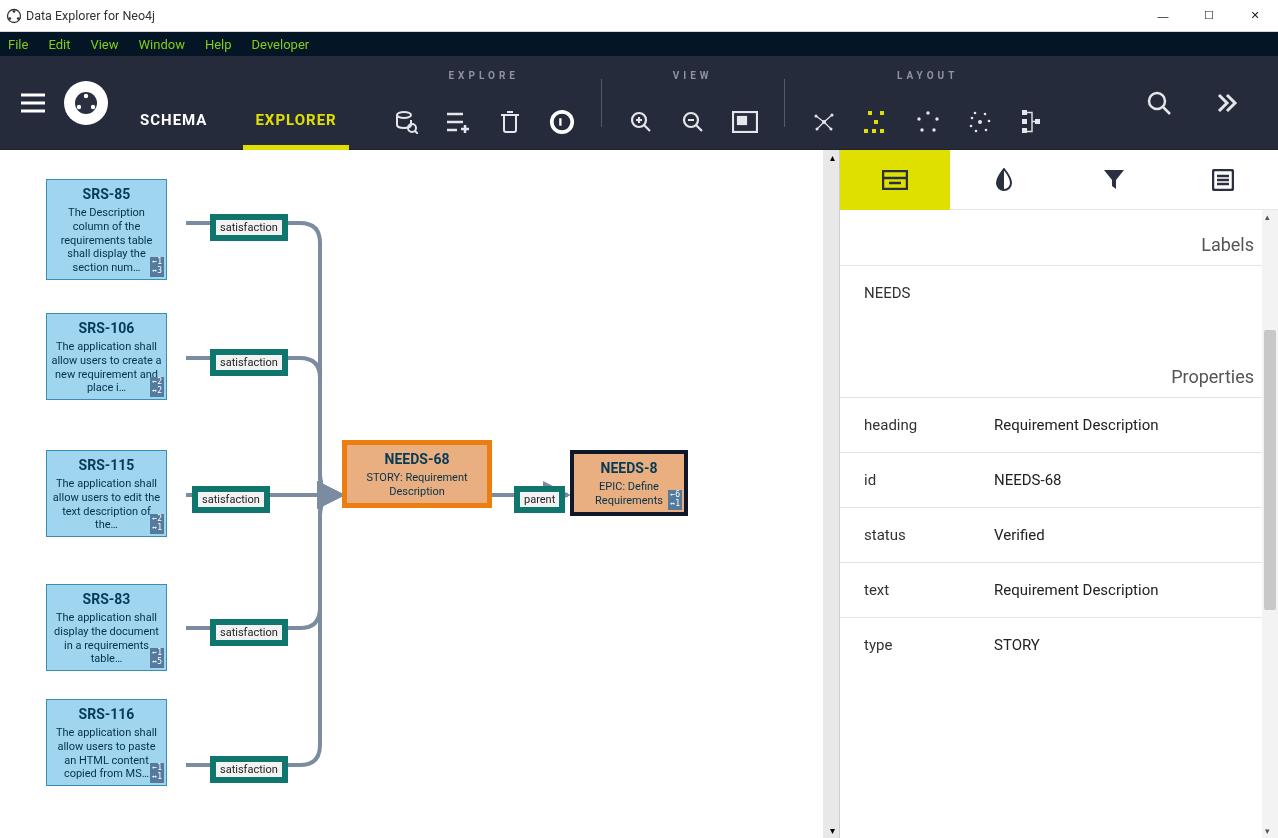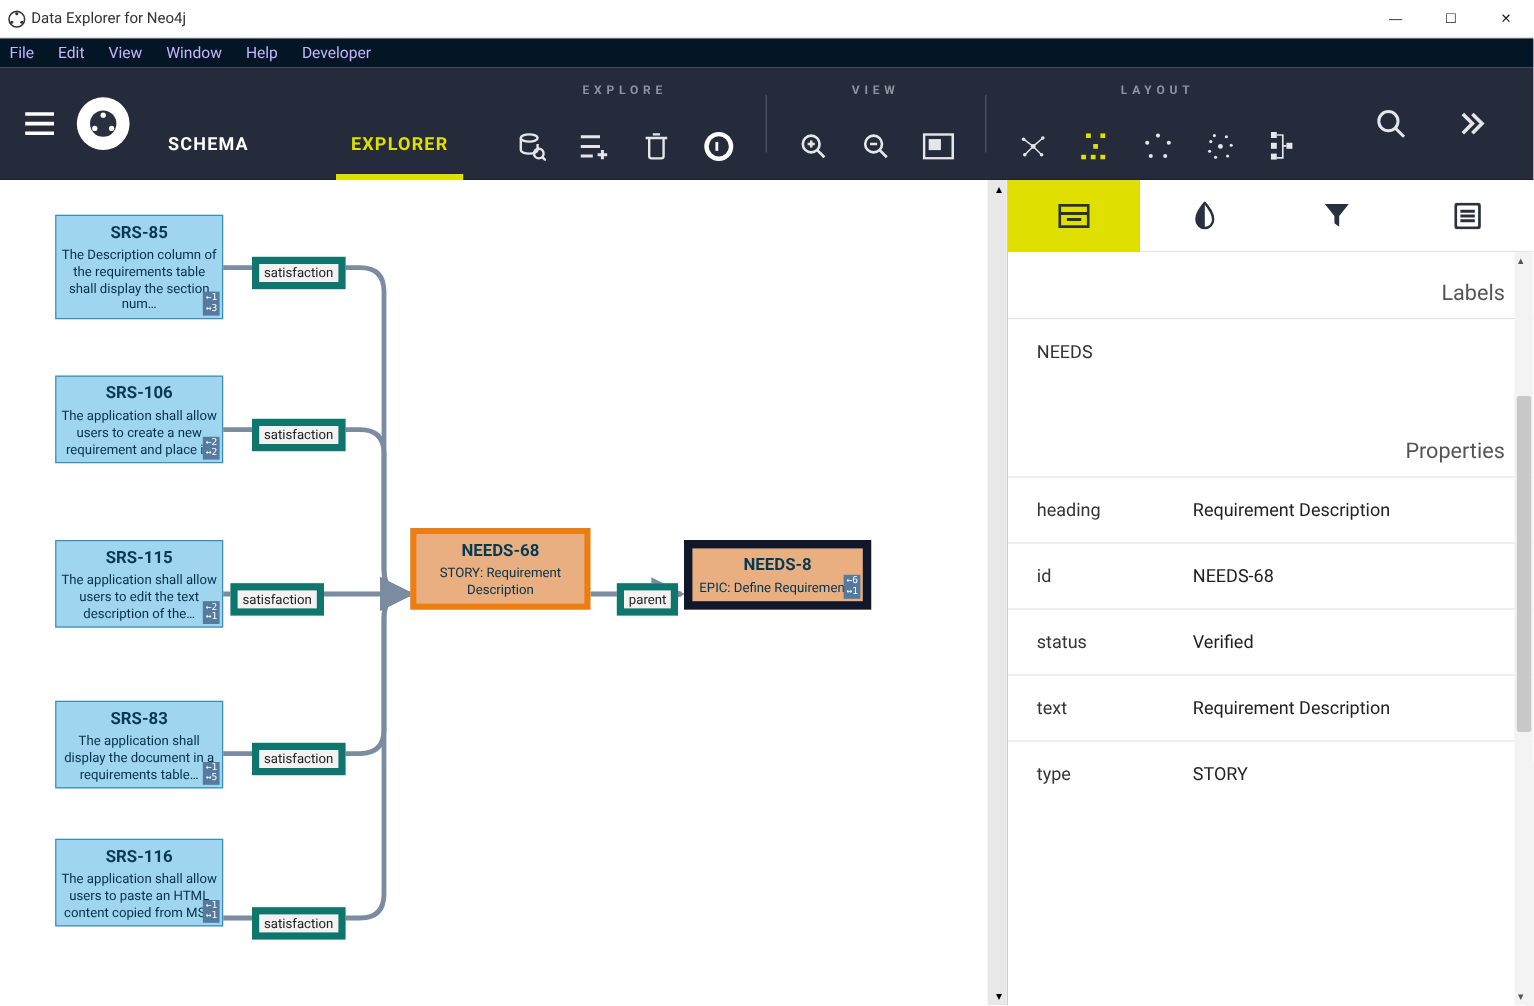--- a/index.html
+++ b/index.html
@@ -16,57 +16,57 @@
   }
   .titlebar .title { font-size: 12.5px; color: #333; margin-left: 4px; }
   .titlebar .win-controls { margin-left: auto; display: flex; }
   .titlebar .win-controls > div {
     width: 46px; height: 32px; display: flex; align-items: center; justify-content: center;
     font-family: "Segoe MDL2 Assets","Segoe UI Symbol",Arial; font-size: 11px;
   }
   .neo-ico { width: 16px; height:16px; display:inline-flex; align-items:center; justify-content:center; }
   
   .menubar {
-    background: #041625; color: #c4b5fd; height: 24px;
+    background: #041625; color: #84cc16; height: 24px;
     display: flex; align-items: center; padding: 0 8px; font-size: 13px;
   }
   .menubar span { margin-right: 20px; }
   
   .maintoolbar {
     background: #252b3a; color: #d7d9de; height: 94px;
     display: flex; align-items: flex-end; padding: 0 20px;
     border-bottom: 1px solid #1f232e;
   }
   .hamburger { align-self: center; margin-right: 18px; color:#fff;}
   .round-logo { width:44px; height:44px; border-radius:50%; background:#fff;
     display:flex; align-items:center; justify-content:center; align-self:center; margin-right:28px; }
-  .tabs { display:flex; align-self:stretch; align-items:flex-end;gap:37px; }
+  .tabs { display:flex; align-self:stretch; align-items:flex-end; }
   .tab { font-weight:700; letter-spacing:1px; font-size:15px; padding: 0 4px 20px; margin-right:40px; color:#fff; position:relative; }
   .tab.active { color:#e0e000; }
   .tab.active::after { content:""; position:absolute; left:-8px; right:-8px; bottom:-1px; height:5px; background:#e0e000; }
   .tool-group { display:flex; flex-direction:column; align-items:center; align-self:center; margin: 0 12px; }
   .tool-group .label { font-size:10px; letter-spacing:4px; color:#8f93a1; margin-bottom:28px; font-weight:700;}
   .tool-row { display:flex; gap: 26px; align-items:center; }
   .tb-icon { width:26px; height:26px; display:flex; align-items:center; justify-content:center; color:#e4e6eb; }
   .tb-icon.on { color:#e0e000;}
   .tb-sep { width:1px; height:48px; background:#555a6a; align-self:center; margin: 0 14px; }
   .right-icons { margin-left:auto; display:flex; gap:42px; align-self:center; margin-right:18px;}
 
   
   .work { position:absolute; top:150px; bottom:0; left:0; right:0; display:flex; }
   .canvas-area { position:relative; flex:1; background:#fff; overflow:hidden; border-right:1px solid #ccc;}
   .scroll-ind { position:absolute; width:10px; right:0; top:0; bottom:0; }
   .scroll-ind .tri { position:absolute; left:1px; font-size:10px; color:#000;}
   
   .node { position:absolute; background:#9fd5ee; border:1px solid #3a8db5;
-    color:#063a54; font-size:11px; text-align:center; width:140px; padding:6px 4px 4px;}
+    color:#063a54; font-size:11px; text-align:center; width:121px; padding:6px 4px 4px;}
   .node .id { font-weight:700; font-size:14px; margin-bottom:4px;}
   .node .txt { color:#03314a; line-height:1.25;}
   .node.sel { background:#e9af80; border:5px solid #ec7e11; width:150px;}
-  .node.or { background:#e9af80; border:7px solid #0f172a; width:156px;}
+  .node.or { background:#e9af80; border:4px solid #0f172a; width:118px;}
   .edge-label { position:absolute; background:#f2f2f2; border:6px solid #0f766e; font-size:11px; padding:1px 4px; color:#222;}
   .badge { position:absolute; right:2px; bottom:2px; background:#547b9e; color:#fff;
     font-size:8px; padding:1px 2px; line-height:1.1; text-align:right; font-family:monospace;}
   
   svg.edges { position:absolute; top:0; left:0; pointer-events:none; }
 
   
   .panel { width:438px; display:flex; flex-direction:column; background:#fff; position:relative;}
   .panel-tabs { height:60px; display:flex; border-bottom:1px solid #e6e6e6; }
   .panel-tab { flex:1; display:flex; align-items:center; justify-content:center; color:#333; position:relative;}

